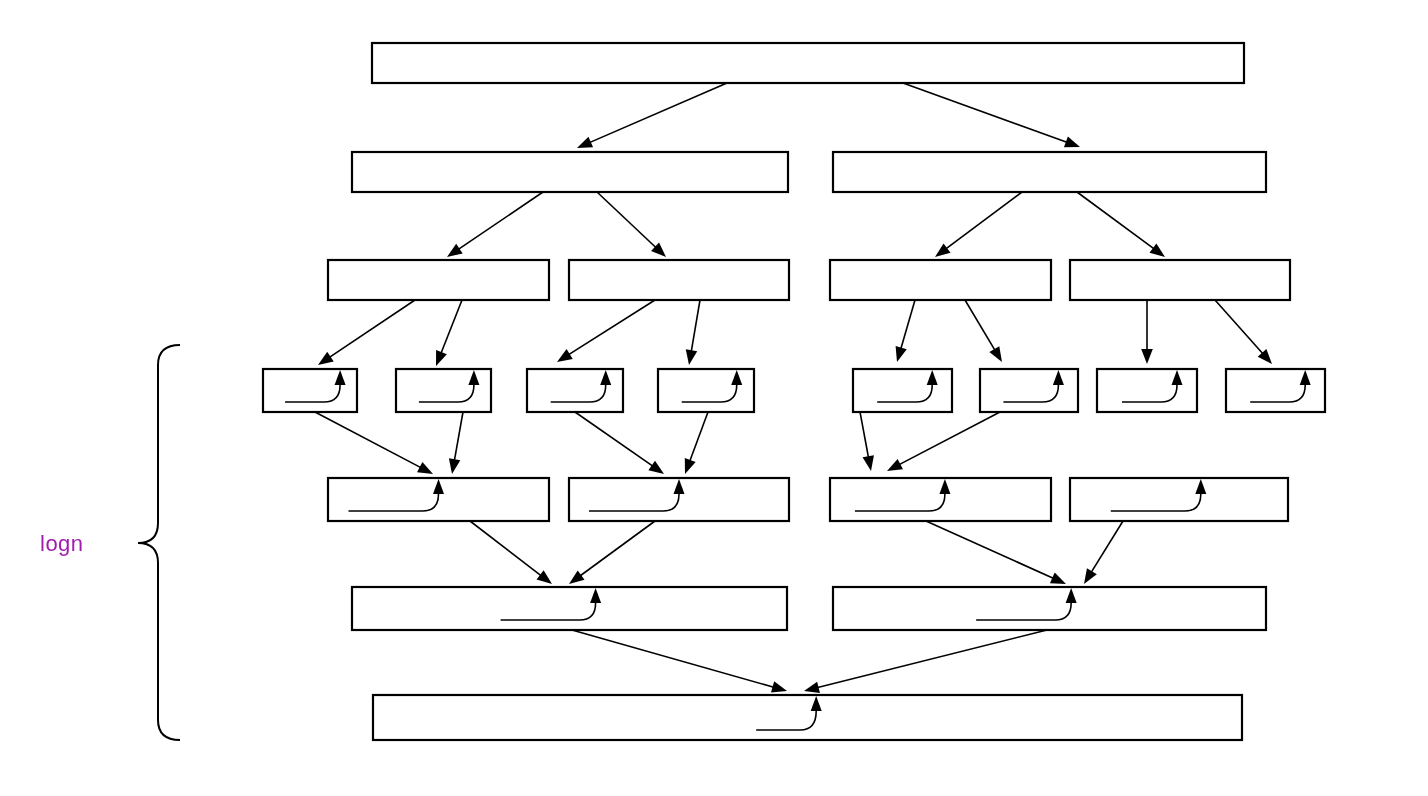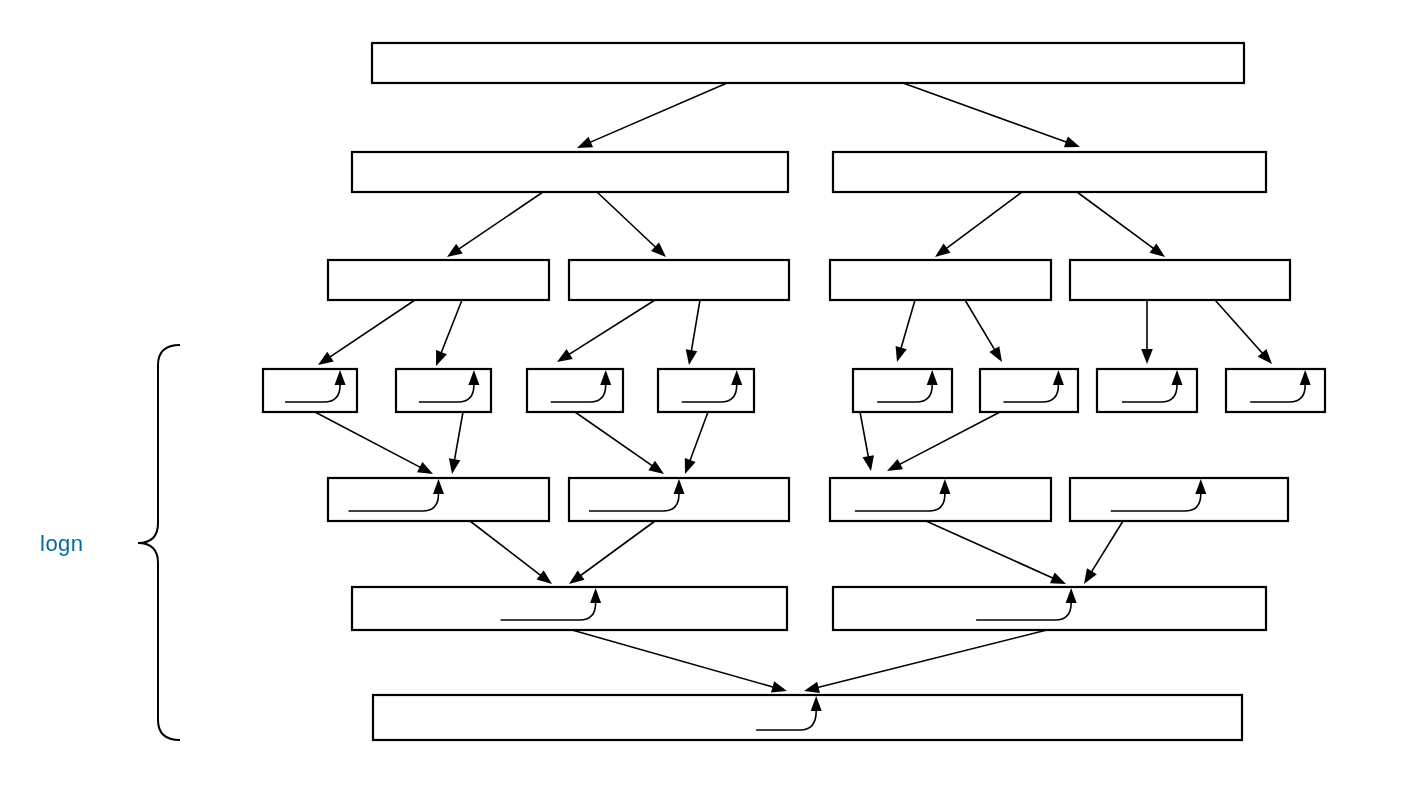--- a/index.html
+++ b/index.html
@@ -1,19 +1,19 @@
 <!DOCTYPE html>
 <html><head>
 <meta charset="utf-8">
 <style>
   html,body{margin:0;padding:0;background:#ffffff;}
   .stage{position:relative;width:1428px;height:796px;background:#ffffff;overflow:hidden;
          font-family:"Liberation Sans", sans-serif;}
   svg{position:absolute;left:0;top:0;}
-  .logn-label{position:absolute;left:40px;top:531px;font-size:22px;color:#0369a1;
+  .logn-label{position:absolute;left:40px;top:531px;font-size:22px;color:#a21caf;
               letter-spacing:0.5px;}
 </style>
 </head>
 <body>
 
 <div class="stage">
   <svg id="diagram-svg" width="1428" height="796" viewBox="0 0 1428 796">
       <rect x="372" y="43" width="872" height="40" fill="#ffffff" stroke="#000000" stroke-width="2.2"></rect>
       <rect x="352" y="152" width="436" height="40" fill="#ffffff" stroke="#000000" stroke-width="2.2"></rect>
       <rect x="833" y="152" width="433" height="40" fill="#ffffff" stroke="#000000" stroke-width="2.2"></rect>

